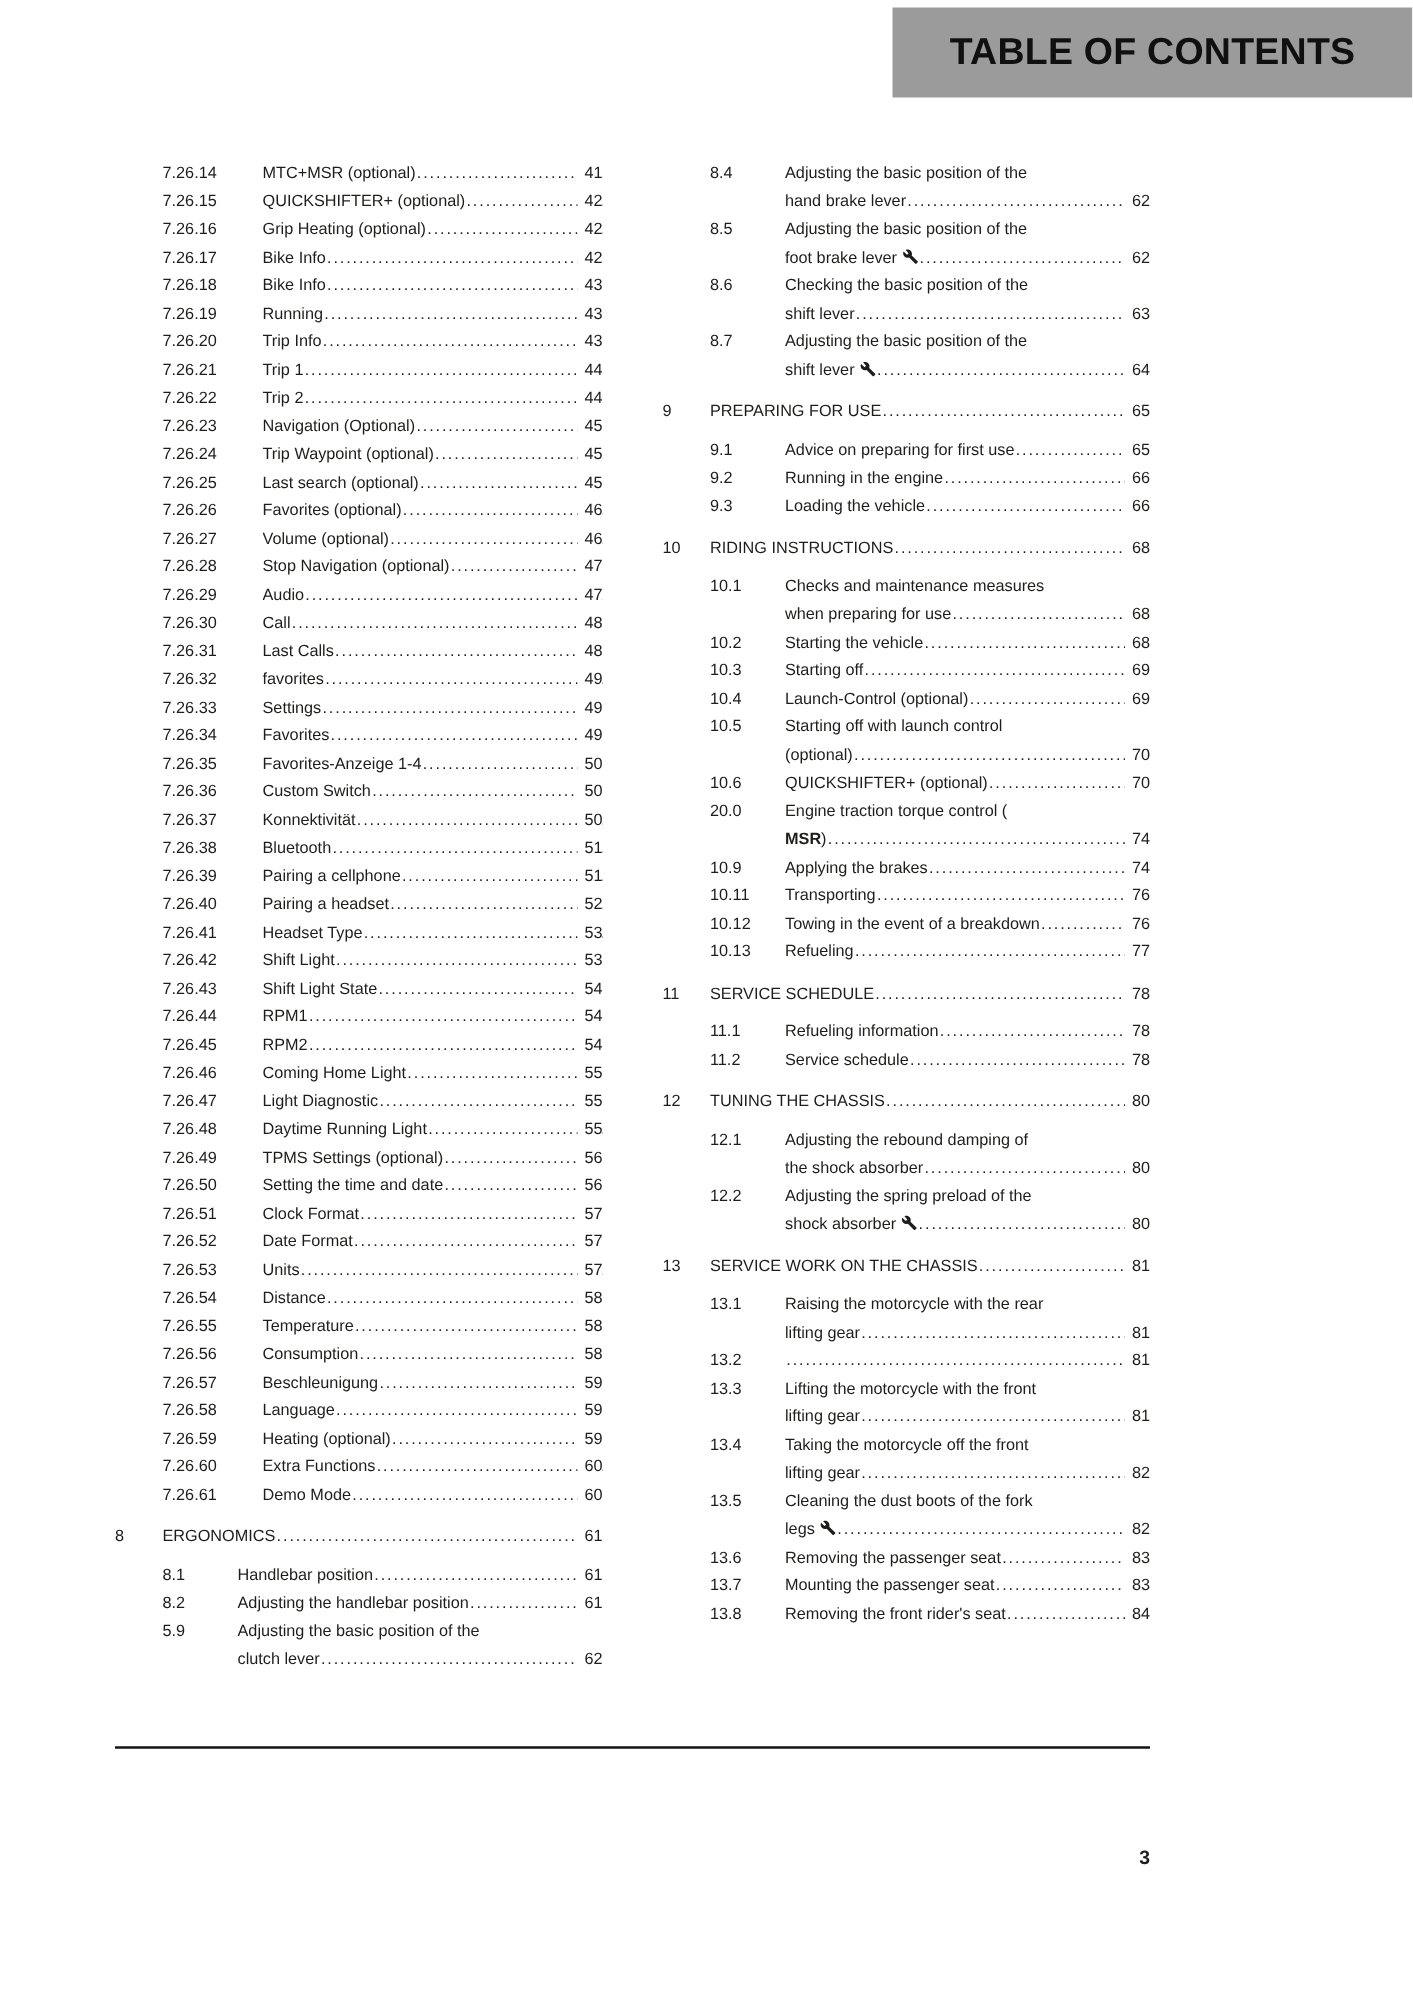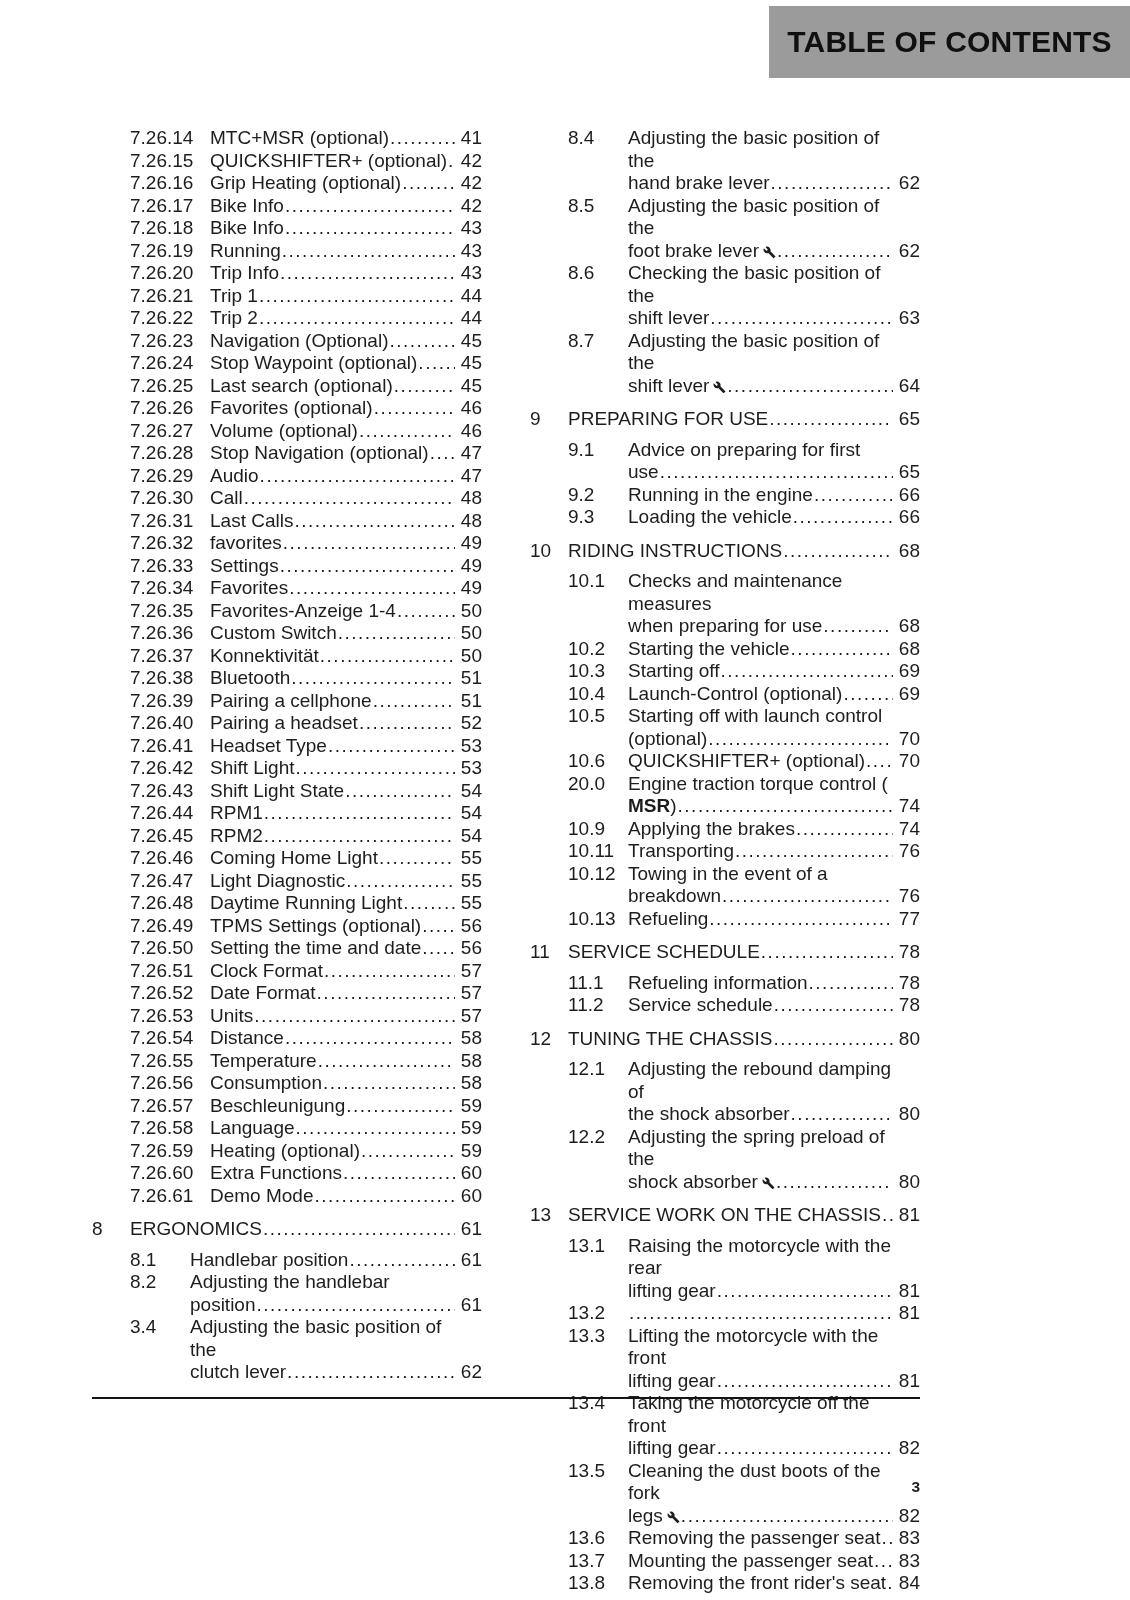--- a/index.html
+++ b/index.html
@@ -12,21 +12,21 @@
     color: var(--text-color, #1d1d1b);
     font-family: "Liberation Sans", sans-serif;
     overflow: hidden;
   }
 
   
   .header-box {
     position: absolute;
     top: 6px;
     right: 0;
-    width: 361px;
+    width: 416px;
     height: 72px;
     background: var(--header-bg, #9b9b9b);
     display: flex;
     align-items: center;
     justify-content: center;
   }
   .header-title {
     font-size: 30px;
     font-weight: 700;
     letter-spacing: 0.2px;
@@ -35,21 +35,21 @@
   }
 
   
   .content {
     position: absolute;
     top: 127px;
     left: 92px;
     width: 828px;
     display: flex;
     gap: 48px;
-    font-size: 19px;
+    font-size: 13px;
     line-height: 22.5px;
   }
   .col { width: 396px; }
 
   .toc-row { display: flex; align-items: flex-start; }
   .num { flex: 0 0 auto; }
   .subsection .num { margin-left: 38px; width: 80px; }
   .section    .num { margin-left: 38px; width: 60px; }
   .chapter    .num { width: 38px; }
   .chapter { margin: 11px 0 8px 0; }
@@ -157,21 +157,21 @@
         <div class="toc-row subsection">
           <span class="num">7.26.22</span>
           <span class="body"><span class="title">Trip 2</span><span class="leader"></span><span class="pagecell">44</span></span>
         </div>
         <div class="toc-row subsection">
           <span class="num">7.26.23</span>
           <span class="body"><span class="title">Navigation (Optional)</span><span class="leader"></span><span class="pagecell">45</span></span>
         </div>
         <div class="toc-row subsection">
           <span class="num">7.26.24</span>
-          <span class="body"><span class="title">Stop Waypoint (optional)</span><span class="leader"></span><span class="pagecell">45</span></span>
+          <span class="body"><span class="title">Trip Waypoint (optional)</span><span class="leader"></span><span class="pagecell">45</span></span>
         </div>
         <div class="toc-row subsection">
           <span class="num">7.26.25</span>
           <span class="body"><span class="title">Last search (optional)</span><span class="leader"></span><span class="pagecell">45</span></span>
         </div>
         <div class="toc-row subsection">
           <span class="num">7.26.26</span>
           <span class="body"><span class="title">Favorites (optional)</span><span class="leader"></span><span class="pagecell">46</span></span>
         </div>
         <div class="toc-row subsection">
@@ -320,21 +320,21 @@
         </div>
         <div class="toc-row section">
           <span class="num">8.1</span>
           <span class="body"><span class="title">Handlebar position</span><span class="leader"></span><span class="pagecell">61</span></span>
         </div>
         <div class="toc-row section">
           <span class="num">8.2</span>
           <span class="body"><span class="title">Adjusting the handlebar position</span><span class="leader"></span><span class="pagecell">61</span></span>
         </div>
         <div class="toc-row section">
-          <span class="num">3.4</span>
+          <span class="num">5.9</span>
           <span class="body"><span class="title"><span>Adjusting the basic position of the</span><br><span>clutch lever</span></span><span class="leader"></span><span class="pagecell">62</span></span>
         </div>
       </div>
     <div class="col">
         <div class="toc-row section">
           <span class="num">8.4</span>
           <span class="body"><span class="title"><span>Adjusting the basic position of the</span><br><span>hand brake lever</span></span><span class="leader"></span><span class="pagecell">62</span></span>
         </div>
         <div class="toc-row section">
           <span class="num">8.5</span>

